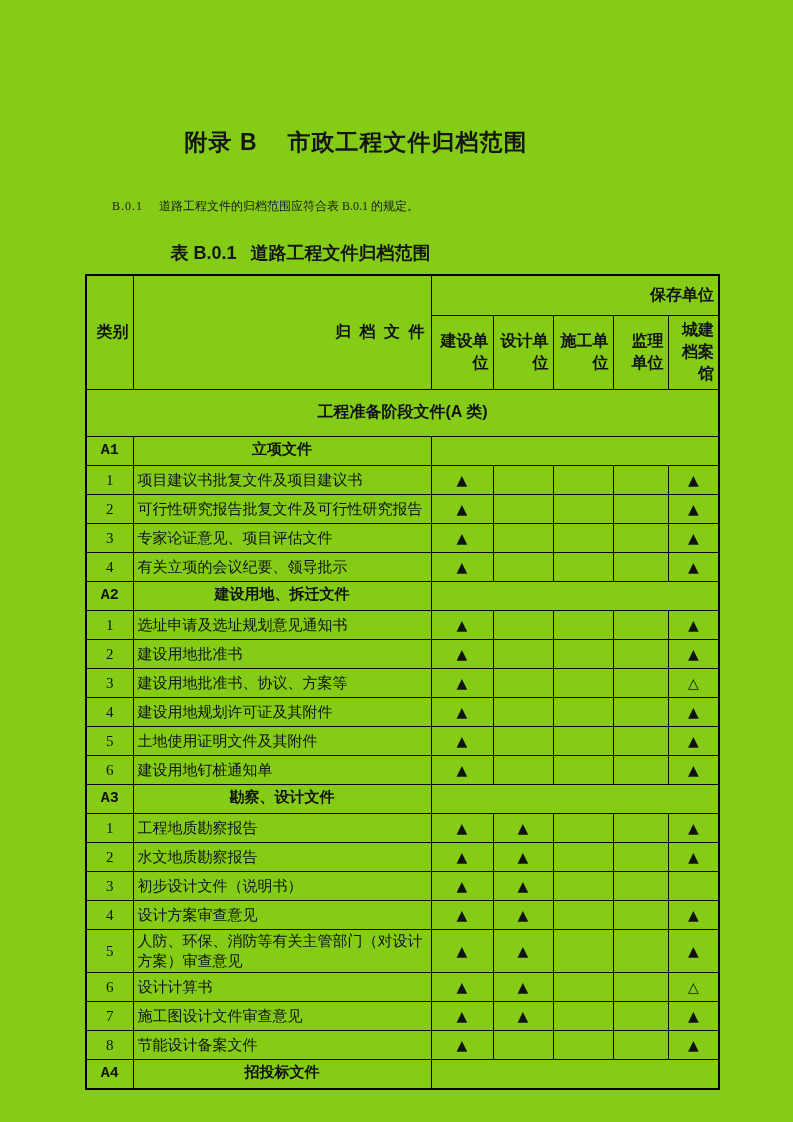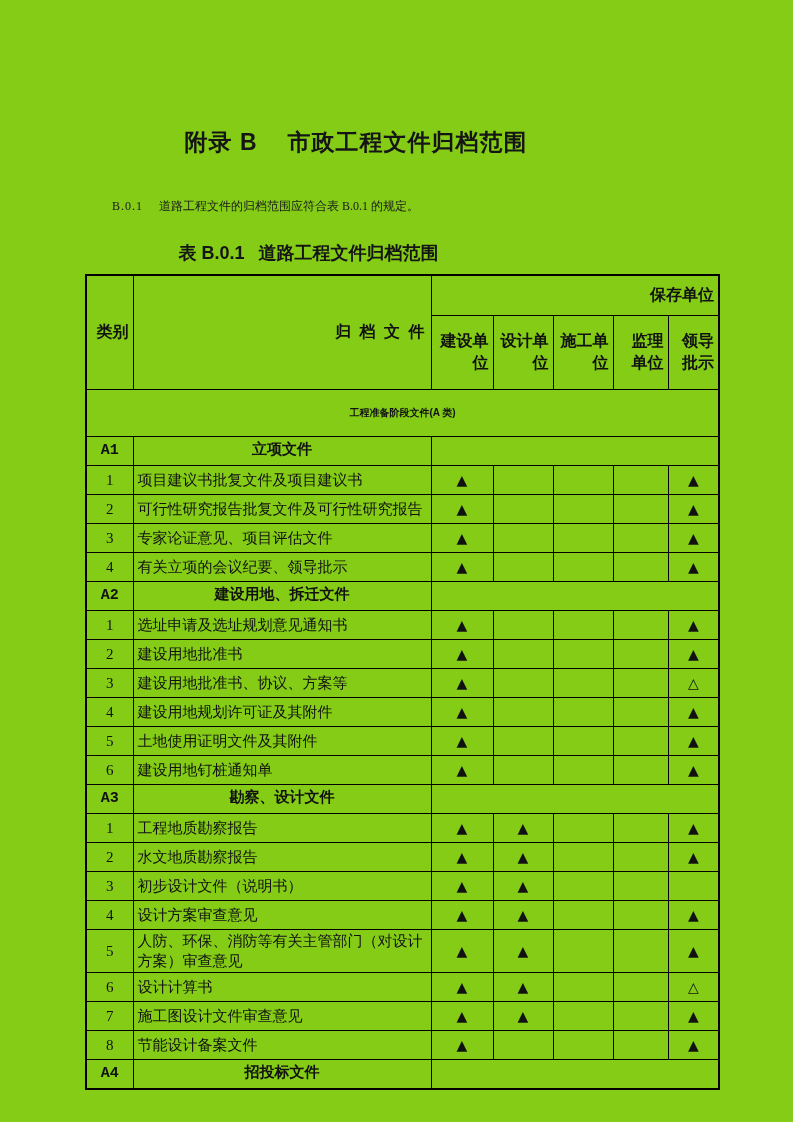--- a/index.html
+++ b/index.html
@@ -20,21 +20,21 @@
     letter-spacing:1px;
   }
   .doc-title .appendix-label{margin-right:30px;}
   .clause{
     position:absolute;top:198px;left:112px;
     font-family:"Liberation Serif",serif;
     font-size:12px;color:#1a1a1a;
   }
   .clause .clause-no{margin-right:16px;letter-spacing:1px;}
   .table-caption{
-    position:absolute;top:241px;left:16px;width:585px;
+    position:absolute;top:241px;left:8px;width:585px;
     text-align:center;
     font-family:"Liberation Sans",sans-serif;
     font-weight:bold;font-size:18px;color:#151515;
   }
   .table-caption .caption-label{margin-right:14px;}
   
   table.archive{
     position:absolute;top:274px;left:85px;
     width:633px;
     border-collapse:collapse;
@@ -55,21 +55,21 @@
     line-height:22px;
   }
   tr.hdr-top{height:40px;}
   tr.hdr-units{height:74px;}
   th.h-category{letter-spacing:0;}
   th.h-docs{letter-spacing:2px;}
   tr.stage-row td{
     height:44px;
     text-align:center;vertical-align:middle;
     font-family:"Liberation Sans",sans-serif;
-    font-weight:bold;font-size:10px;
+    font-weight:bold;font-size:16px;
   }
   tbody td{height:26px;font-size:15px;vertical-align:middle;line-height:20px;}
   td.section-id,td.section-title{
     font-family:Liberation Mono, monospace;
     font-weight:bold;text-align:center;font-size:15px;
   }
   td.item-no{text-align:center;}
   td.item-name{text-align:left;padding-left:8px;padding-right:6px;}
   td.mark-cell{text-align:center;font-size:14px;font-family:"DejaVu Sans",sans-serif;}
   
@@ -111,21 +111,21 @@
       <tr class="hdr-top">
         <th rowspan="2" class="h-category">类别</th>
         <th rowspan="2" class="h-docs">归 档 文 件</th>
         <th colspan="5">保存单位</th>
       </tr>
       <tr class="hdr-units">
         <th>建设单位</th>
         <th>设计单位</th>
         <th>施工单位</th>
         <th>监理单位</th>
-        <th>领导批示</th>
+        <th>城建档案馆</th>
       </tr>
       <tr class="stage-row">
         <td colspan="7">工程准备阶段文件(A 类)</td>
       </tr>
     </thead>
     <tbody id="table-body">
         <tr>
           <td class="section-id">A1</td>
           <td class="section-title">立项文件</td>
           <td class="section-empty" colspan="5"></td>

